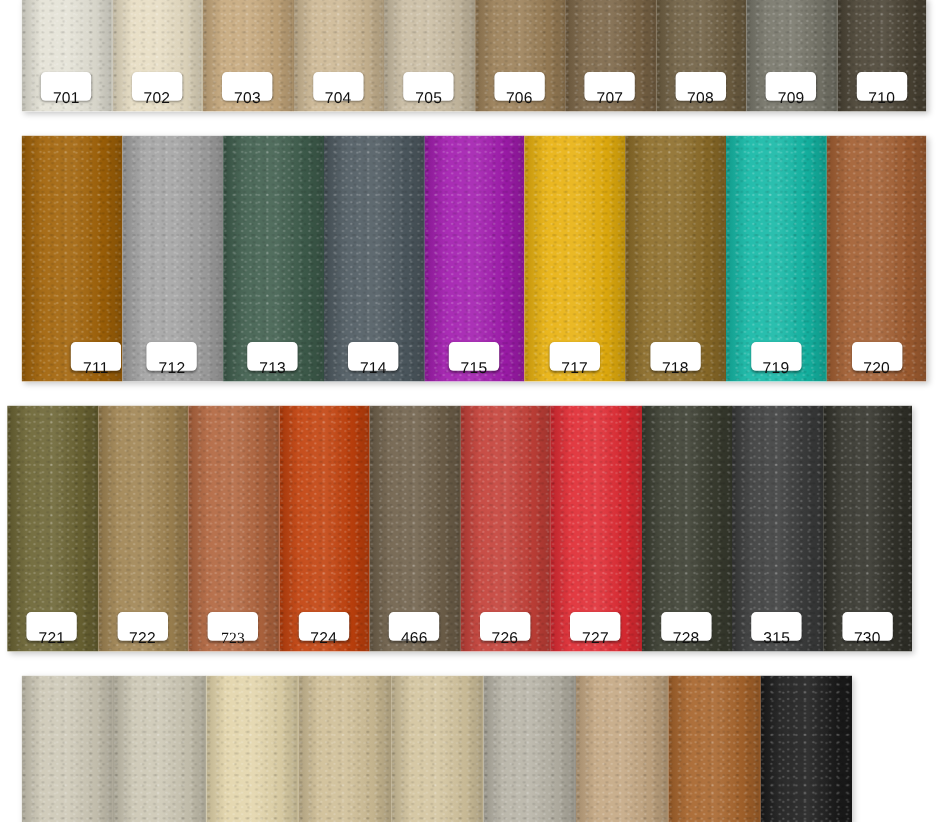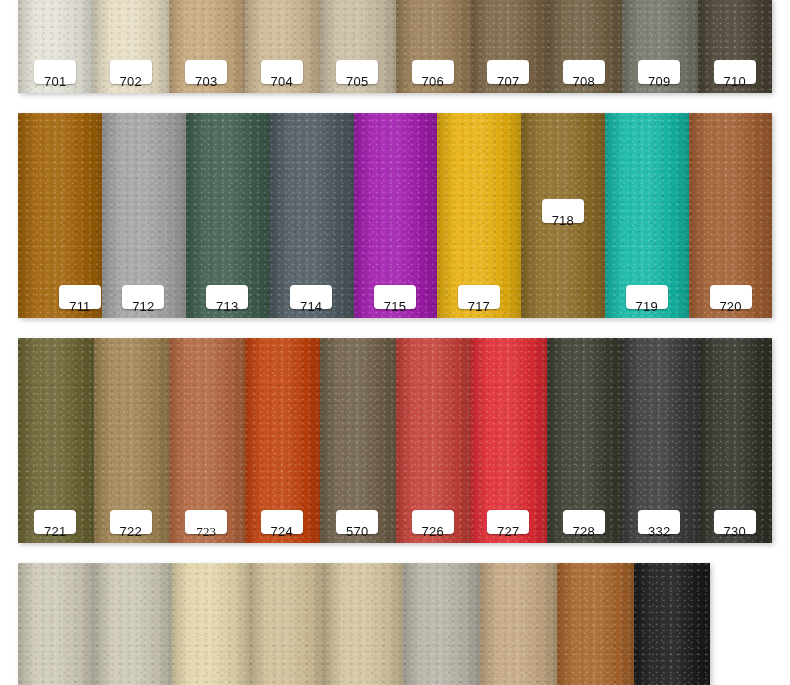--- a/index.html
+++ b/index.html
@@ -20,21 +20,21 @@
   
   .panel {
     position: absolute;
     display: flex;
     background: #ffffff;
     box-shadow: 2px 2px 5px rgba(0,0,0,0.22);
     overflow: hidden;
   }
   .panel.row1 { left: 18px; top: -2px;  width: 754px; height: 95px; }
   .panel.row2 { left: 18px; top: 113px; width: 754px; height: 205px; }
-  .panel.row3 { left: 18px; top: 338px; width: 754px; height: 205px; }
+  .panel.row3 { left: 6px; top: 338px; width: 754px; height: 205px; }
   .panel.row4 { left: 18px; top: 563px; width: 692px; height: 130px; }
 
   
   .swatch {
     position: relative;
     flex: 1 1 0;
     height: 100%;
     border-right: 1px solid rgba(0,0,0,0.18);
     display: flex;
     align-items: flex-end;
@@ -171,21 +171,21 @@
     <div class="swatch" style="background-color: #a21caf;">
       <div class="grain"></div>
       <div class="shade"></div>
       <div class="chip">715</div>
     </div>
     <div class="swatch" style="background-color: rgb(232, 177, 14);">
       <div class="grain"></div>
       <div class="shade"></div>
       <div class="chip">717</div>
     </div>
-    <div class="swatch" style="background-color: rgb(140, 108, 40); align-items: center;">
+    <div class="swatch" style="background-color: rgb(140, 108, 40);">
       <div class="grain"></div>
       <div class="shade"></div>
       <div class="chip">718</div>
     </div>
     <div class="swatch" style="background-color: #14b8a6;">
       <div class="grain"></div>
       <div class="shade"></div>
       <div class="chip">719</div>
     </div>
     <div class="swatch" style="background-color: rgb(162, 94, 49);">
@@ -212,41 +212,41 @@
       <div class="chip">723</div>
     </div>
     <div class="swatch" style="background-color: #c2410c;">
       <div class="grain"></div>
       <div class="shade"></div>
       <div class="chip">724</div>
     </div>
     <div class="swatch" style="background-color: rgb(111, 96, 74);">
       <div class="grain"></div>
       <div class="shade"></div>
-      <div class="chip">570</div>
+      <div class="chip">466</div>
     </div>
     <div class="swatch" style="background-color: rgb(196, 64, 56);">
       <div class="grain"></div>
       <div class="shade"></div>
       <div class="chip">726</div>
     </div>
     <div class="swatch" style="background-color: rgb(224, 43, 51);">
       <div class="grain"></div>
       <div class="shade"></div>
       <div class="chip">727</div>
     </div>
     <div class="swatch" style="background-color: rgb(58, 61, 48);">
       <div class="grain"></div>
       <div class="shade"></div>
       <div class="chip">728</div>
     </div>
     <div class="swatch" style="background-color: rgb(59, 60, 60);">
       <div class="grain"></div>
       <div class="shade"></div>
-      <div class="chip">332</div>
+      <div class="chip">315</div>
     </div>
     <div class="swatch" style="background-color: rgb(50, 50, 42);">
       <div class="grain"></div>
       <div class="shade"></div>
       <div class="chip">730</div>
     </div>
   </div>
 
   <div class="panel row4">
     <div class="swatch" style="background-color: rgb(205, 200, 182);">

